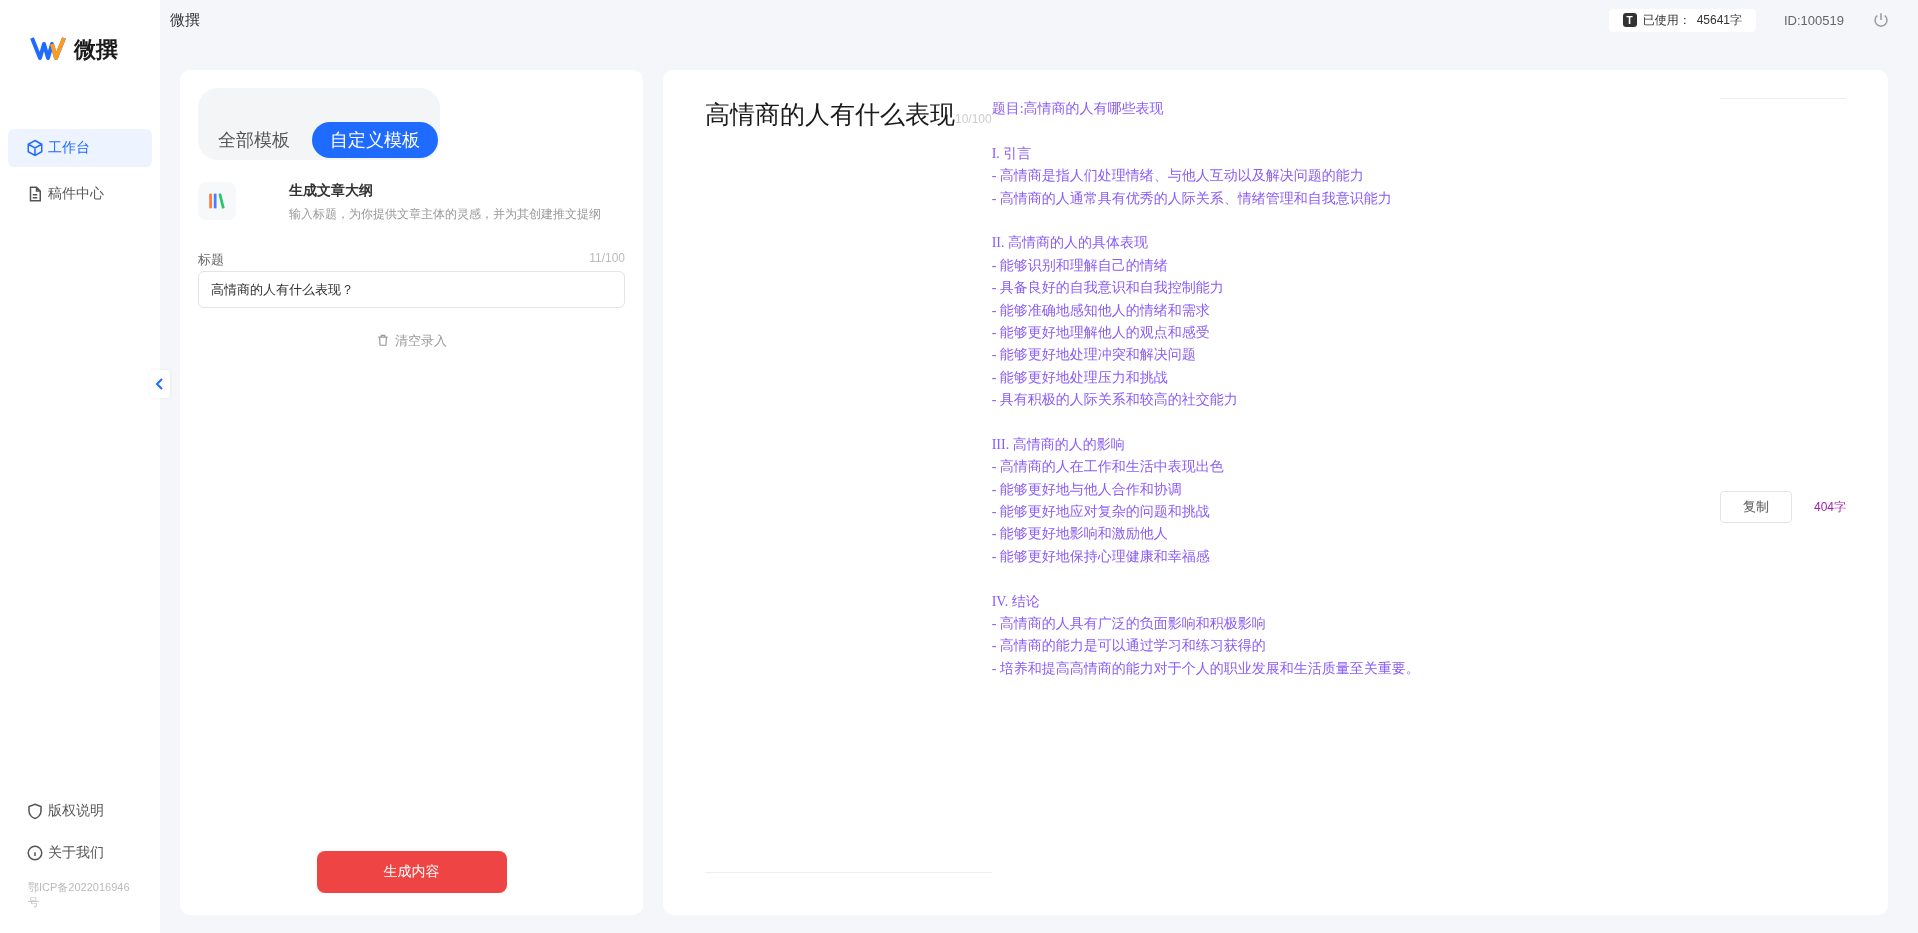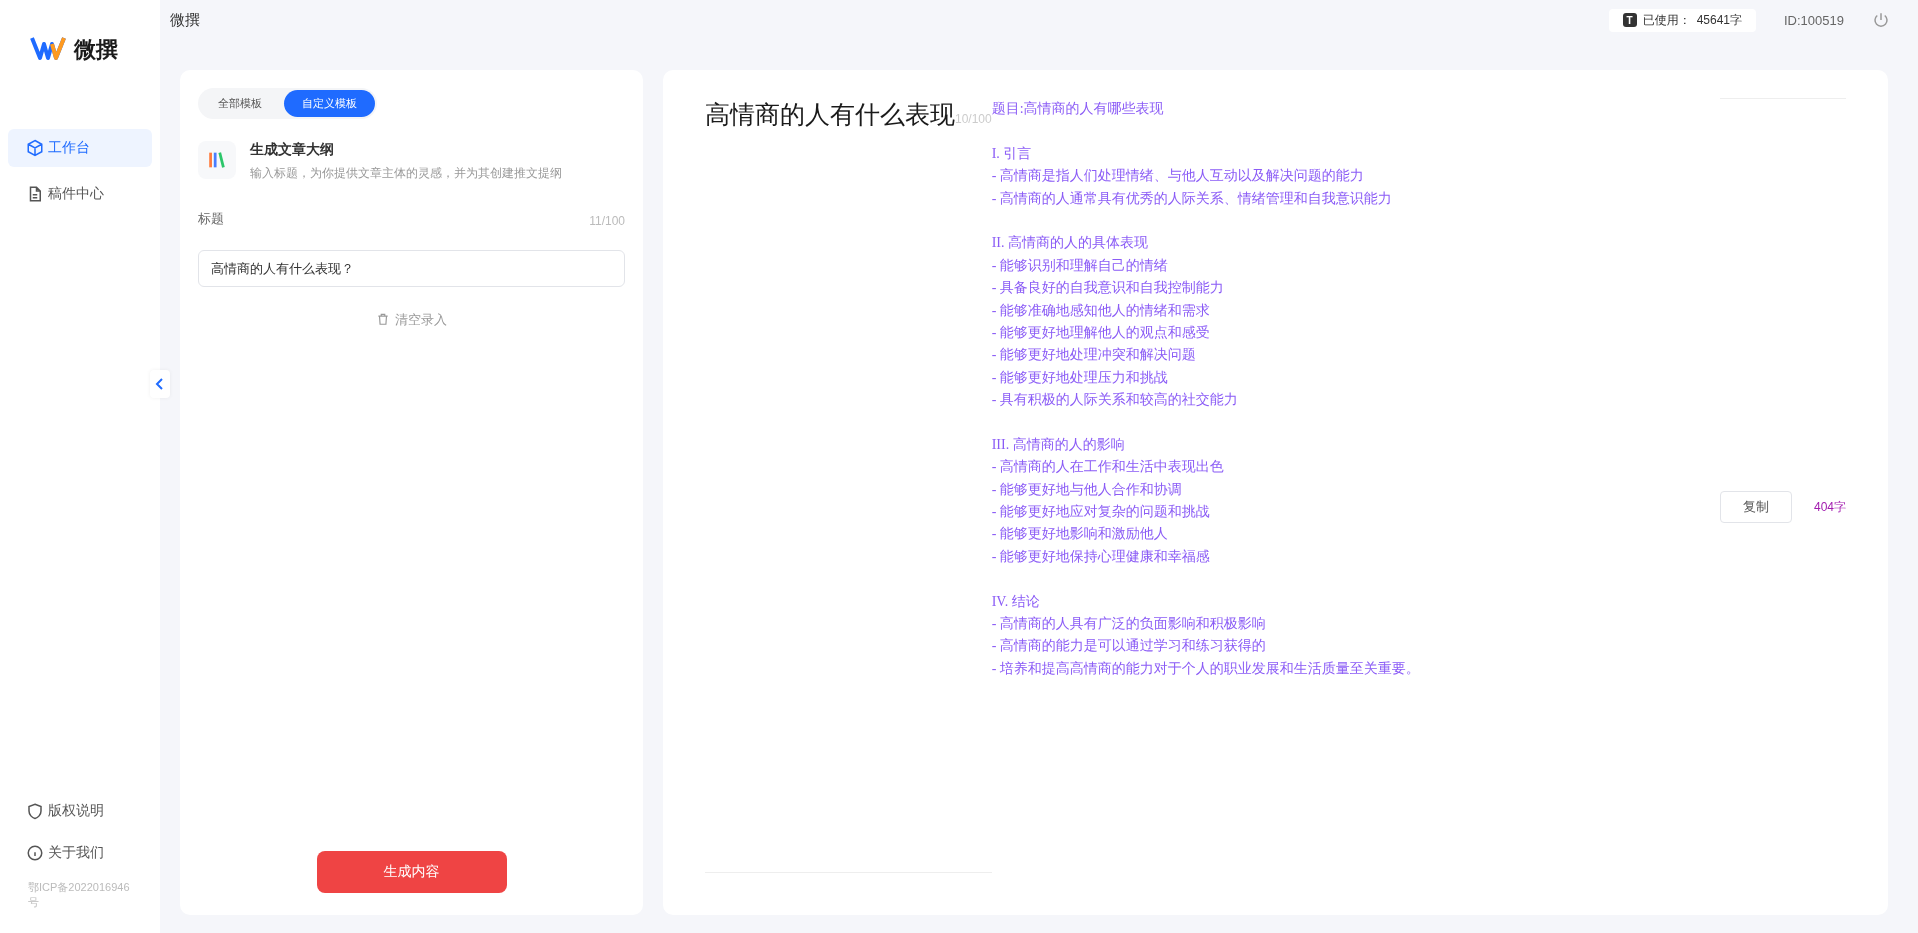--- a/index.html
+++ b/index.html
@@ -28,30 +28,30 @@
     .topbar-right { display: flex; align-items: center; gap: 28px; font-size: 13px; color: #666; }
     .usage-chip { background: #fff; padding: 3px 14px; border-radius: 4px; display:flex; align-items:center; gap:6px; font-size: 12px; color:#333;}
     .usage-chip-icon{ width:14px;height:14px; background:#333; border-radius:3px; color:#fff; font-size:10px; display:flex;align-items:center;justify-content:center;font-weight:700;}
     .power-btn { color: #999; display:flex;align-items:center;}
     
     .content { flex: 1; display: flex; gap: 20px; padding: 30px 30px 18px 20px; }
     
     
     .panel-left { width: 463px; background: #fff; border-radius: 10px; display: flex; flex-direction: column; padding: 18px; }
     .tabs { display: flex; gap: 4px; background: #f4f5f7; border-radius: 20px; padding: 2px; width: fit-content; margin-bottom: 22px; }
-    .tab { padding: 6px 18px; border-radius: 18px; font-size: 11px; cursor: pointer; color: #555; }
+    .tab { padding: 6px 18px; border-radius: 18px; font-size: 18px; cursor: pointer; color: #555; margin-top: 32px; }
     .tab.active { background: #1f6bff; color: #fff; }
     
     .template-card { display: flex; align-items: flex-start; gap: 14px; margin-bottom: 28px; }
     .template-icon { width: 38px; height: 38px; border-radius: 8px; background: #f7f8fa; display: flex; align-items: center; justify-content: center; font-size: 18px; }
-    .template-info { flex: 1; }
+    .template-info { flex: 1; margin-left: 39px; }
     .template-title { font-size: 14px; font-weight: 600; color: #333; margin-bottom: 6px; }
     .template-desc { font-size: 12px; color: #999; }
     
-    .field-label-row { display: flex; justify-content: space-between; align-items: flex-end; margin-bottom: 22px; }
+    .field-label-row { display: flex; justify-content: space-between; align-items: flex-start; margin-bottom: 2px; }
     .field-label { font-size: 13px; color: #666; }
     .field-count { font-size: 12px; color: #bbb; }
     .text-input { width: 100%; border: 1px solid #e2e4e9; border-radius: 6px; padding: 10px 12px; font-size: 13px; color: #333; outline: none; }
     
     .clear-btn { display: flex; align-items: center; justify-content: center; gap: 5px; color: #999; font-size: 13px; margin-top: 24px; cursor: pointer; }
     
     .generate-btn { width: 190px; margin: auto auto 4px auto; background: #ef4444; color: #fff; border: none; border-radius: 8px; padding: 12px 0; font-size: 14px; cursor: pointer; }
     
     
     .panel-right { flex: 1; background: #fff; border-radius: 10px; display: flex; flex-direction: row; padding: 28px 42px 20px 42px; }

